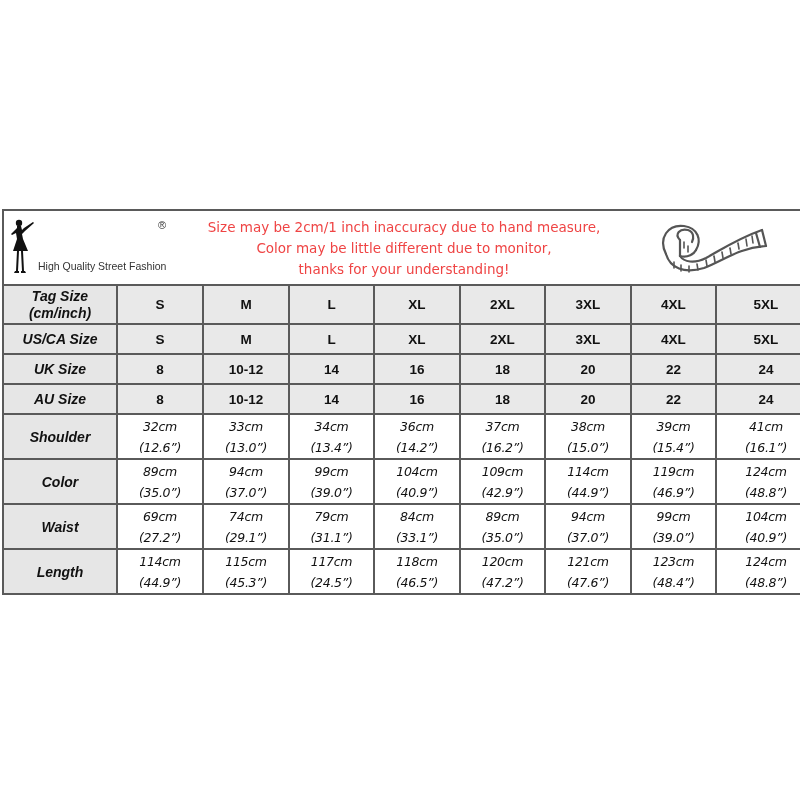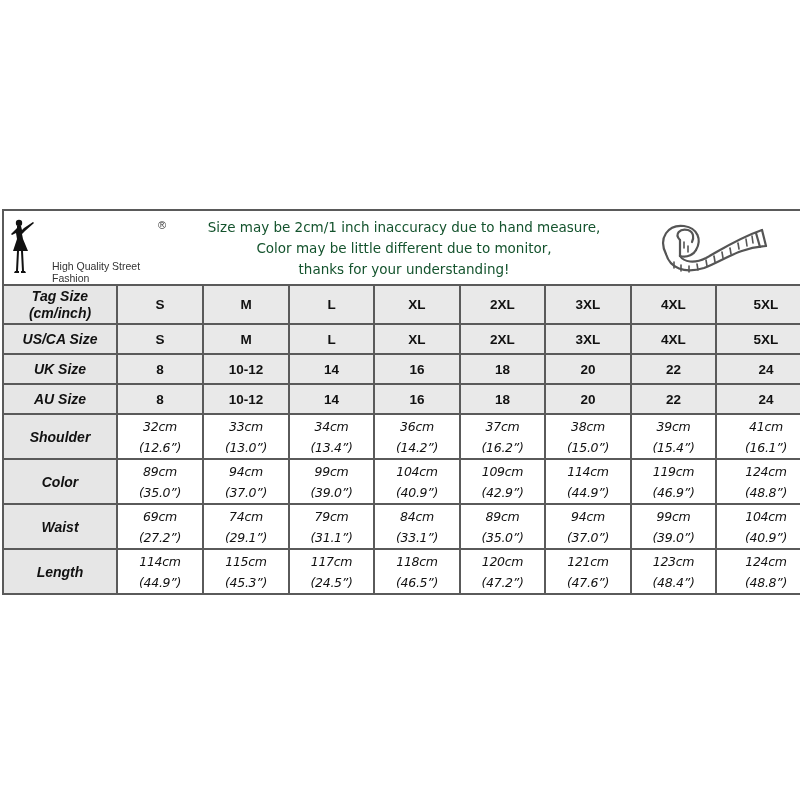--- a/index.html
+++ b/index.html
@@ -21,25 +21,25 @@
   .logo-word {
     position:absolute; left:22px; top:2px;
     font-family:"Liberation Serif", serif; font-size:40px; font-style:italic; letter-spacing:-1px;
     color:#222; line-height:42px;
     background:linear-gradient(100deg,#111 0%,#555 20%,#111 35%,#666 55%,#111 70%,#555 85%,#111 100%);
     -webkit-background-clip:text; background-clip:text; -webkit-text-fill-color:transparent;
     transform:scaleY(1.02);
   }
   .logo-reg { position:absolute; left:150px; top:2px; font-size:11px; color:#333; }
   .logo-tagline {
-    position:absolute; left:30px; top:43px; font-size:10.5px; color:#333; letter-spacing:0;margin-left:14px;
+    position:absolute; left:30px; top:43px; font-size:10.5px; color:#333; letter-spacing:0;
   }
   .notice {
     position:absolute; left:200px; top:6px; width:400px; text-align:center;
-    font-family:"DejaVu Sans", sans-serif; font-size:13.5px; line-height:21px; color:#14532d;
+    font-family:"DejaVu Sans", sans-serif; font-size:13.5px; line-height:21px; color:#ef4444;
   }
   .tape { position:absolute; left:640px; top:5px; width:140px; height:65px; }
 
   table.sizes {
     border-collapse:collapse; table-layout:fixed;
     border-left:2px solid #5a5a5a;
   }
   table.sizes td {
     border:2px solid #5a5a5a; border-top:none; text-align:center; vertical-align:middle;
     padding:0; overflow:hidden;

